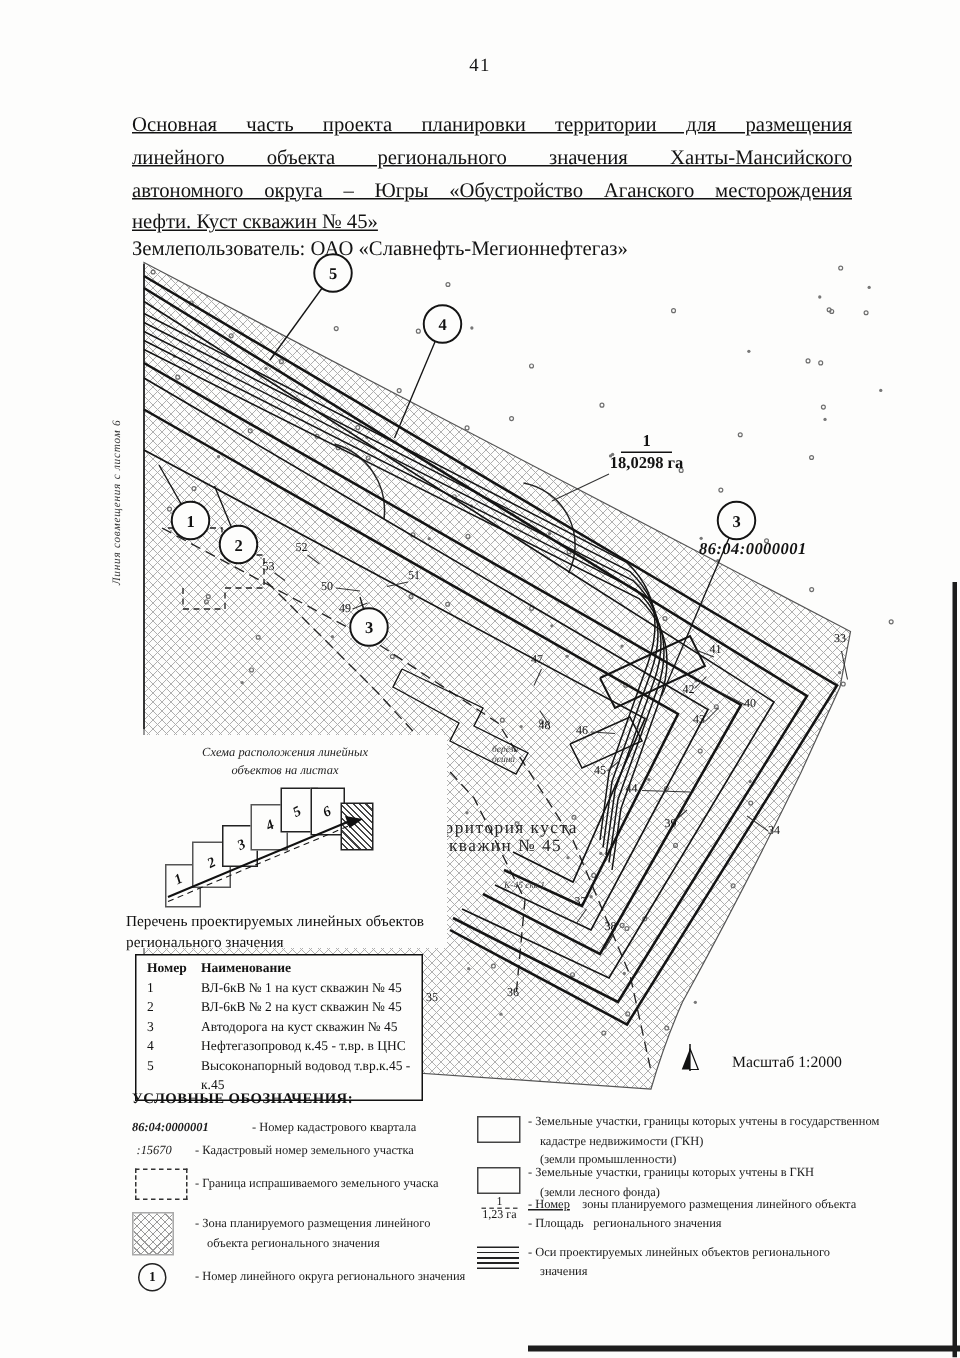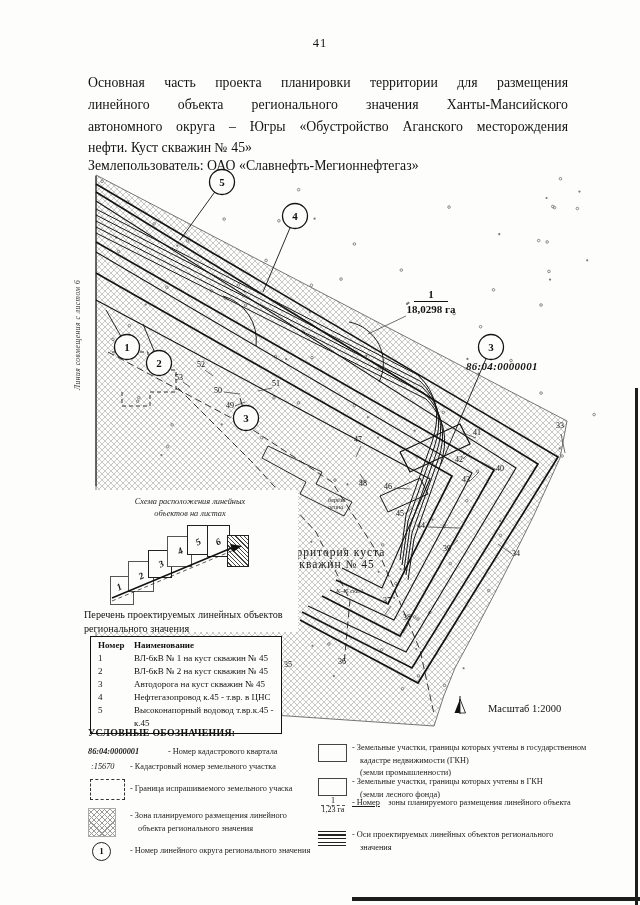--- a/index.html
+++ b/index.html
@@ -4,21 +4,21 @@
 <style>
   html,body{margin:0;padding:0;}
   body{
     width:640px;height:905px;position:relative;background:#fdfdfc;
     font-family:"Liberation Serif","DejaVu Serif",serif;color:#131313;overflow:hidden;
   }
   .abs{position:absolute;}
   
   .page-num{left:0;top:36px;width:640px;text-align:center;font-size:12.5px;letter-spacing:1px;}
   .head-par{left:88px;top:72px;width:480px;font-size:13.8px;line-height:21.8px;}
-  .head-line{text-align:justify;text-align-last:justify;}
+  .head-line{text-align:justify;text-align-last:justify;text-decoration:underline;}
   .head-line.last{text-align:left;text-align-last:left;}
   .landuser{left:88px;top:158px;width:500px;font-size:13.8px;}
   
   #map-svg{left:0;top:0;width:640px;height:905px;position:absolute;}
   
   .edge-label{left:73px;top:180px;height:310px;writing-mode:vertical-rl;transform:rotate(180deg);
     font-style:italic;font-size:7.5px;color:#333;letter-spacing:.5px;text-align:center;}
   .area-frac{left:400px;top:288px;width:62px;text-align:center;font-weight:bold;font-size:11px;}
   .area-frac .num{display:inline-block;padding:0 14px 1px;border-bottom:1.3px solid #111;}
   .area-frac .val{padding-top:1px;}
@@ -385,20 +385,21 @@
   <div>-  Земельные участки, границы которых учтены в ГКН</div>
   <div style="padding-left:8px">(земли лесного фонда)</div>
 </div>
 
 <div class="abs num-area-sym">
   <div><span class="n">1</span></div>
   <div>1,23 га</div>
 </div>
 <div class="abs lg" style="left:352px;top:797px">
   <div><span class="underl">-  Номер</span>&nbsp;&nbsp;&nbsp;&nbsp;<span>зоны планируемого размещения линейного объекта</span></div>
+  <div><span>-  Площадь</span>&nbsp;&nbsp;&nbsp;<span>регионального значения</span></div>
 </div>
 
 <div class="abs axes-sym"></div>
 <div class="abs lg" style="left:352px;top:829px">
   <div>-  Оси проектируемых линейных объектов регионального</div>
   <div style="padding-left:8px">значения</div>
 </div>
 
 <div class="abs scan-edge" style="left:635px;top:388px;width:3px;height:517px"></div>
 <div class="abs scan-edge" style="left:352px;top:897px;width:288px;height:4px"></div>

